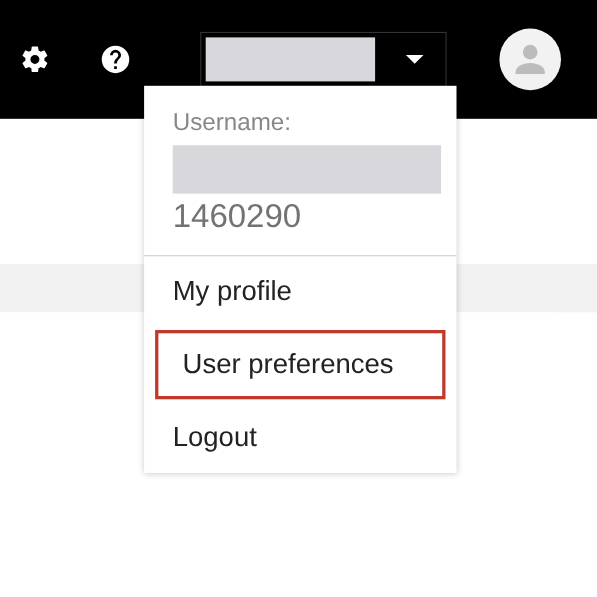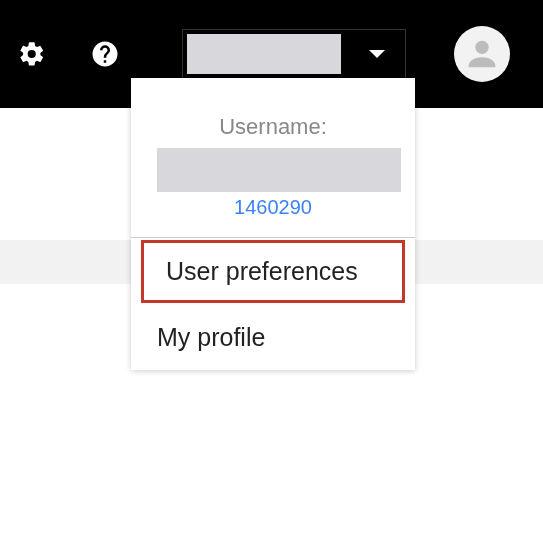--- a/index.html
+++ b/index.html
@@ -72,36 +72,35 @@
     }
     .dropdown {
       position: absolute;
       top: 78px;
       left: 131px;
       width: 284px;
       background: #fff;
       box-shadow: 0 1px 6px rgba(0,0,0,0.2);
     }
     .section {
-      padding: 36px 26px 18px;
-      text-align: center;
+      padding: 20px 26px 18px;
     }
     .label {
       color: #888;
       font-size: 22px;
       margin-bottom: 8px;
     }
     .uname-placeholder {
       width: 244px;
       height: 44px;
       background: #d8d8dc;
     }
     .acc-val {
-      font-size: 20px;
-      color: #3b82f6;
+      font-size: 30px;
+      color: #737373;
       margin-top: 4px;
     }
     .divider {
       height: 1px;
       background: #ccc;
     }
     .menu-item {
       padding: 18px 26px;
       font-size: 25px;
       color: #222;
@@ -143,19 +142,22 @@
 <div class="gray-band"></div>
 <div class="content-panel"></div>
 
 <div class="dropdown">
   <div class="section">
     <div class="label">Username:</div>
     <div class="uname-placeholder"></div>
     <div class="acc-val">1460290</div>
   </div>
   <div class="divider"></div>
+  <div class="menu-item">
+    <span>My profile</span>
+  </div>
   <div class="menu-item highlight-box">
     <span>User preferences</span>
   </div>
   <div class="menu-item">
-    <span>My profile</span>
+    <span>Logout</span>
   </div>
 </div>
 
 </body></html>

